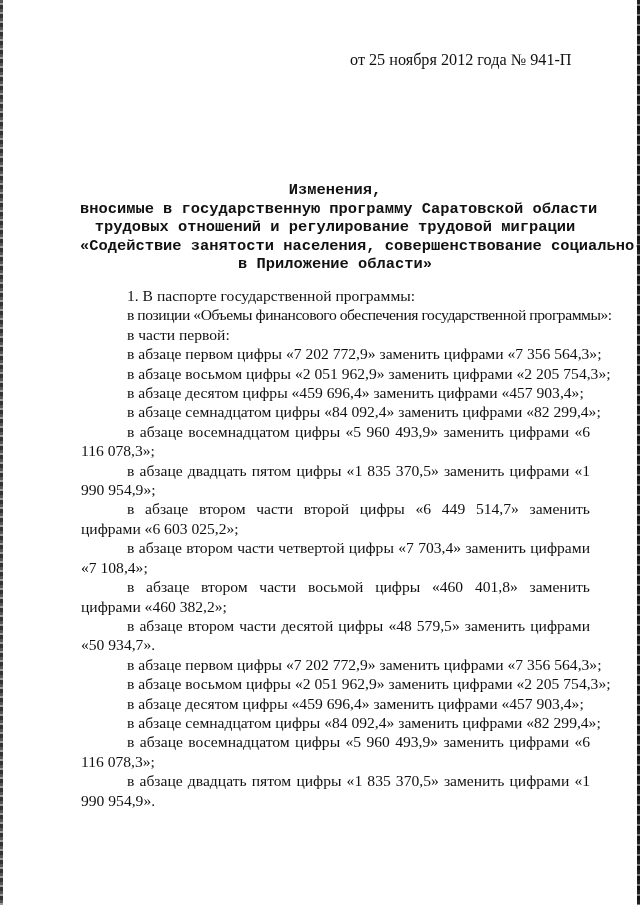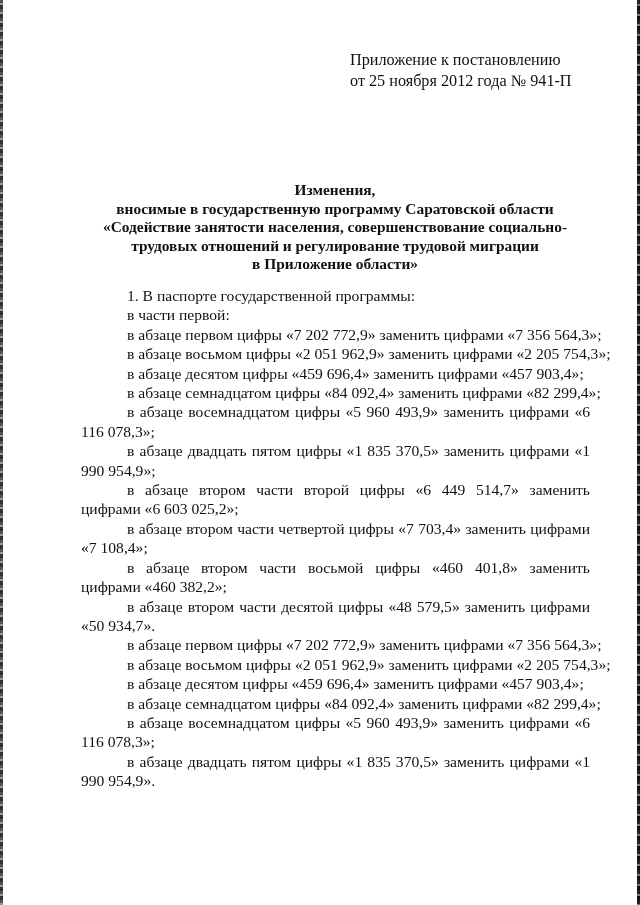--- a/index.html
+++ b/index.html
@@ -7,47 +7,47 @@
       width: 640px; height: 905px; background: #ffffff; position: relative; overflow: hidden;
       font-family: "Liberation Serif", serif; color: #111;
     }
     .edge-left { position: absolute; left: 0; top: 0; width: 3px; height: 905px;
       background: repeating-linear-gradient(180deg, #555 0 3px, #999 3px 5px, #333 5px 9px); }
     .edge-right { position: absolute; right: 0; top: 0; width: 3px; height: 905px;
       background: repeating-linear-gradient(180deg, #222 0 4px, #777 4px 6px, #111 6px 10px); }
     .approval { position: absolute; left: 350px; top: 50px; font-size: 16.2px; line-height: 21px; }
     .approval div { white-space: nowrap; }
     .title { position: absolute; left: 80px; width: 510px; top: 181px; text-align: center;
-      font-weight: bold; font-size: 15.4px; line-height: 18.6px; }
+      font-weight: bold; font-size: 15.4px; line-height: 18.6px; font-family: Liberation Mono, monospace; }
     .title div { white-space: nowrap; }
     .body { position: absolute; left: 81px; width: 509px; top: 286px; font-size: 15.6px; line-height: 19.4px; }
     .p { text-indent: 46px; text-align: justify; text-align-last: left; }
     .nowrap { white-space: nowrap; }
   </style>
 </head>
 <body>
 
 <div class="edge-left"></div>
 <div class="edge-right"></div>
 
 <div class="approval">
-  <div>Приложение к постановлению</div>
   <div>от 25 ноября 2012 года № 941-П</div>
 </div>
 
 <div class="title">
   <div>Изменения,</div>
   <div>вносимые в государственную программу Саратовской области</div>
+  <div>трудовых отношений и регулирование трудовой миграции</div>
   <div>«Содействие занятости населения, совершенствование социально-</div>
-  <div>трудовых отношений и регулирование трудовой миграции</div>
   <div>в Приложение области»</div>
 </div>
 
 <div class="body">
   <div class="p nowrap">1. В паспорте государственной программы:</div>
+  <div class="p nowrap" style="letter-spacing:-0.45px;">в позиции «Объемы финансового обеспечения государственной программы»:</div>
   <div class="p nowrap">в части первой:</div>
   <div class="p nowrap">в абзаце первом цифры «7 202 772,9» заменить цифрами «7 356 564,3»;</div>
   <div class="p nowrap">в абзаце восьмом цифры «2 051 962,9» заменить цифрами «2 205 754,3»;</div>
   <div class="p nowrap">в абзаце десятом цифры «459 696,4» заменить цифрами «457 903,4»;</div>
   <div class="p nowrap">в абзаце семнадцатом цифры «84 092,4» заменить цифрами «82 299,4»;</div>
   <div class="p">в абзаце восемнадцатом цифры «5 960 493,9» заменить цифрами «6 116 078,3»;</div>
   <div class="p">в абзаце двадцать пятом цифры «1 835 370,5» заменить цифрами «1 990 954,9»;</div>
   <div class="p">в абзаце втором части второй цифры «6 449 514,7» заменить цифрами «6 603 025,2»;</div>
   <div class="p">в абзаце втором части четвертой цифры «7 703,4» заменить цифрами «7 108,4»;</div>
   <div class="p">в абзаце втором части восьмой цифры «460 401,8» заменить цифрами «460 382,2»;</div>

